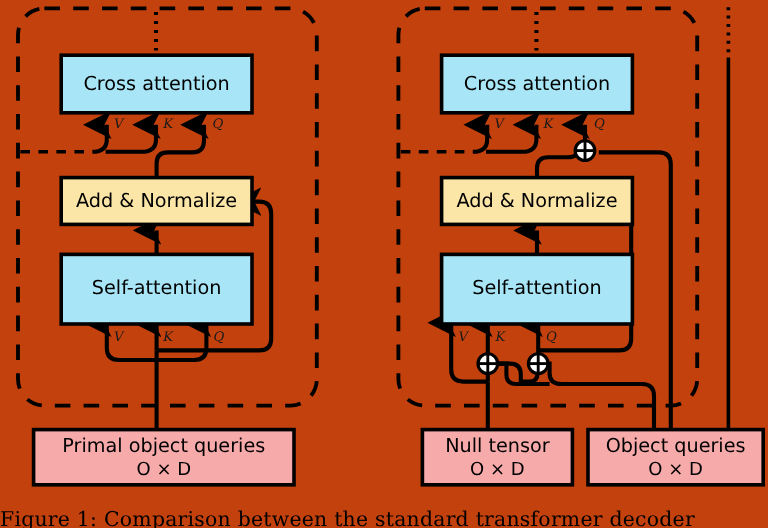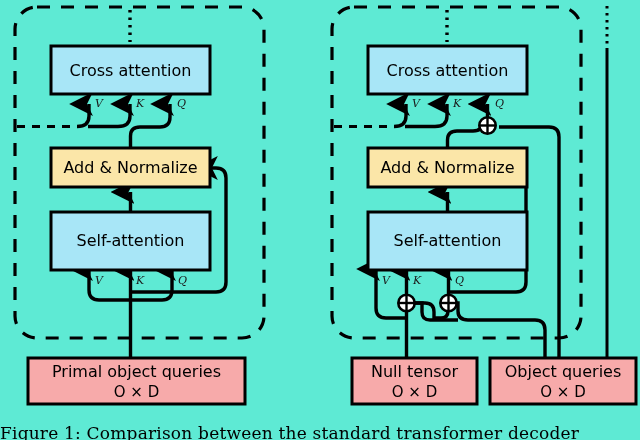--- a/index.html
+++ b/index.html
@@ -10,21 +10,21 @@
   body {
     width: 640px;
     height: 440px;
     overflow: hidden;
     font-family: "DejaVu Sans", sans-serif;
   }
   #figure-root {
     position: relative;
     width: 640px;
     height: 440px;
-    background: #5eead4;
+    background: #c2410c;
   }
   svg#diagram {
     position: absolute;
     left: 0;
     top: 0;
     display: block;
   }
   .box-label {
     font-family: "DejaVu Sans", sans-serif;
     font-size: 16px;

